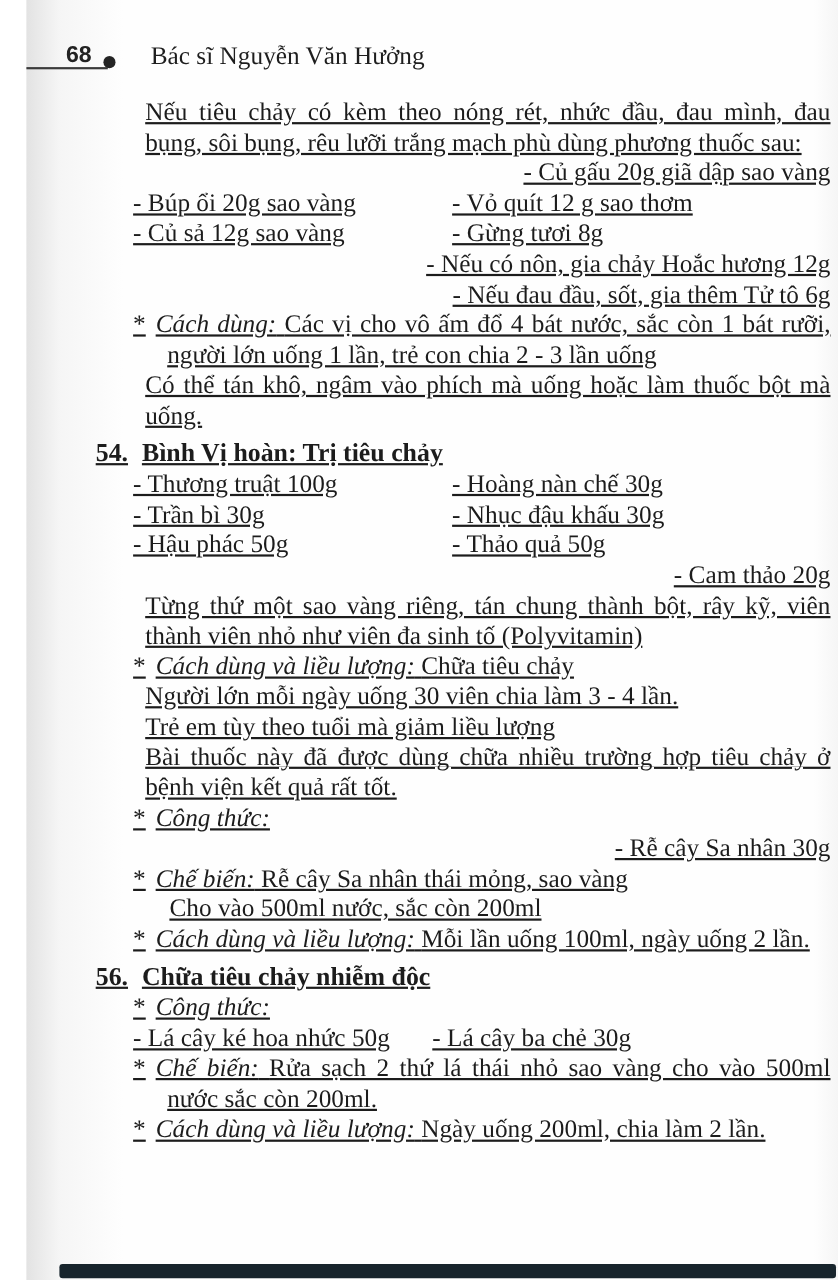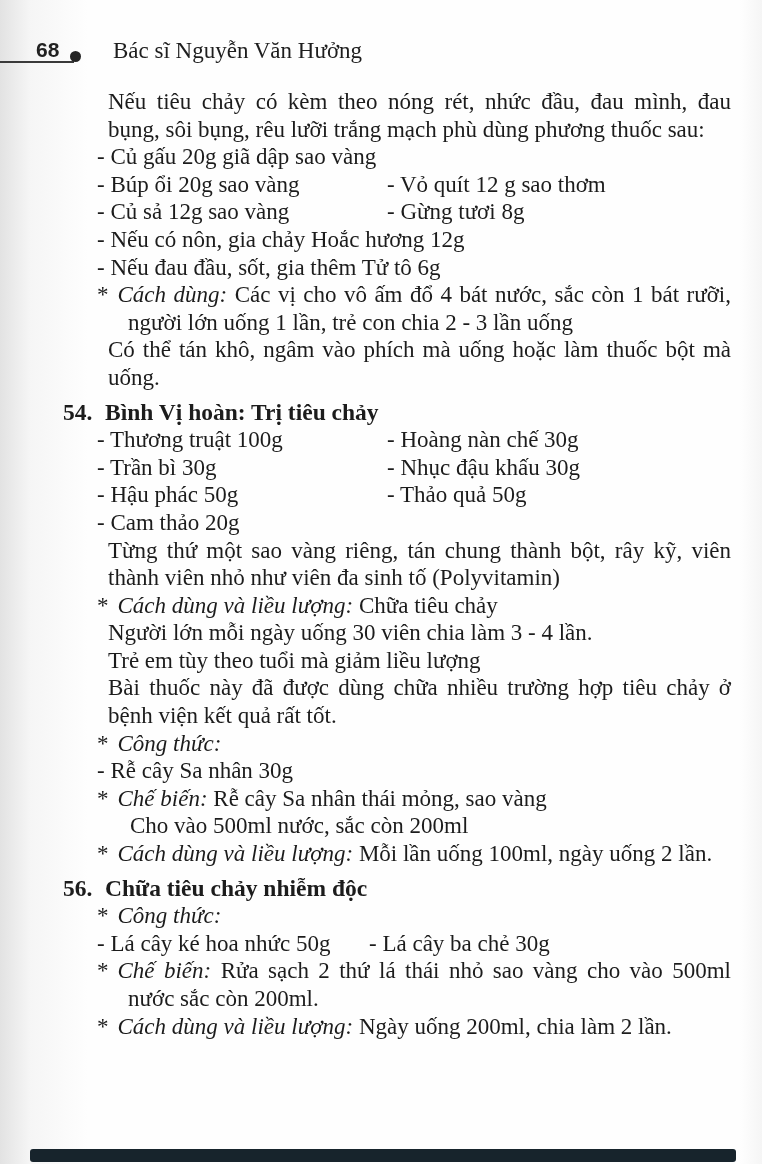--- a/index.html
+++ b/index.html
@@ -10,20 +10,21 @@
     color: #1c1c1c;
     position: relative;
     overflow: hidden;
   }
   .page {
     position: absolute; inset: 0;
     background:
       linear-gradient(to right, rgba(185,185,185,0.40) 0px, rgba(215,215,215,0.22) 30px, rgba(255,255,255,0) 88px),
       linear-gradient(to left, rgba(225,225,225,0.30) 0px, rgba(255,255,255,0) 22px),
       #fefefe;
+    margin-left: 24px;
   }
   
   .page-num {
     position: absolute; left: 36px; top: 38px;
     font-family: "Liberation Sans", "DejaVu Sans", sans-serif;
     font-weight: bold; font-size: 21px; color: #222;
   }
   .header-rule {
     position: absolute; left: 0px; top: 61px; width: 74px; height: 2px;
     background: #3a3a3a;
@@ -32,25 +33,25 @@
     position: absolute; left: 70px; top: 51px; width: 11px; height: 11px;
     border-radius: 50%; background: #242424;
   }
   .running-header {
     position: absolute; left: 113px; top: 38px;
     font-size: 23px; color: #1e1e1e; white-space: nowrap;
   }
   
   .content {
     position: absolute; left: 90px; top: 88px; width: 641px;
-    font-size: 23px; line-height: 27.6px;
+    font-size: 23px; line-height: 27.6px; text-decoration: underline;
   }
   .line { min-height: 27.6px; }
   .line.para { margin-left: 18px; text-align: justify; }
-  .line.dash { margin-left: 7px; white-space: nowrap; }
+  .line.dash { margin-left: 7px; white-space: nowrap; text-align: right; }
   .line.cont { margin-left: 40px; white-space: nowrap; }
   .line.pair { margin-left: 7px; display: flex; gap: 12px; }
   .line.pair .col1 { width: 278px; flex: none; white-space: nowrap; }
   .line.pair.narrow .col1 { width: 260px; }
   .line.pair .col2 { white-space: nowrap; }
   .line.star {
     padding-left: 38px; text-indent: -31px; text-align: justify;
   }
   .star-mark { margin-right: 9px; }
   .star-label { font-style: italic; }

